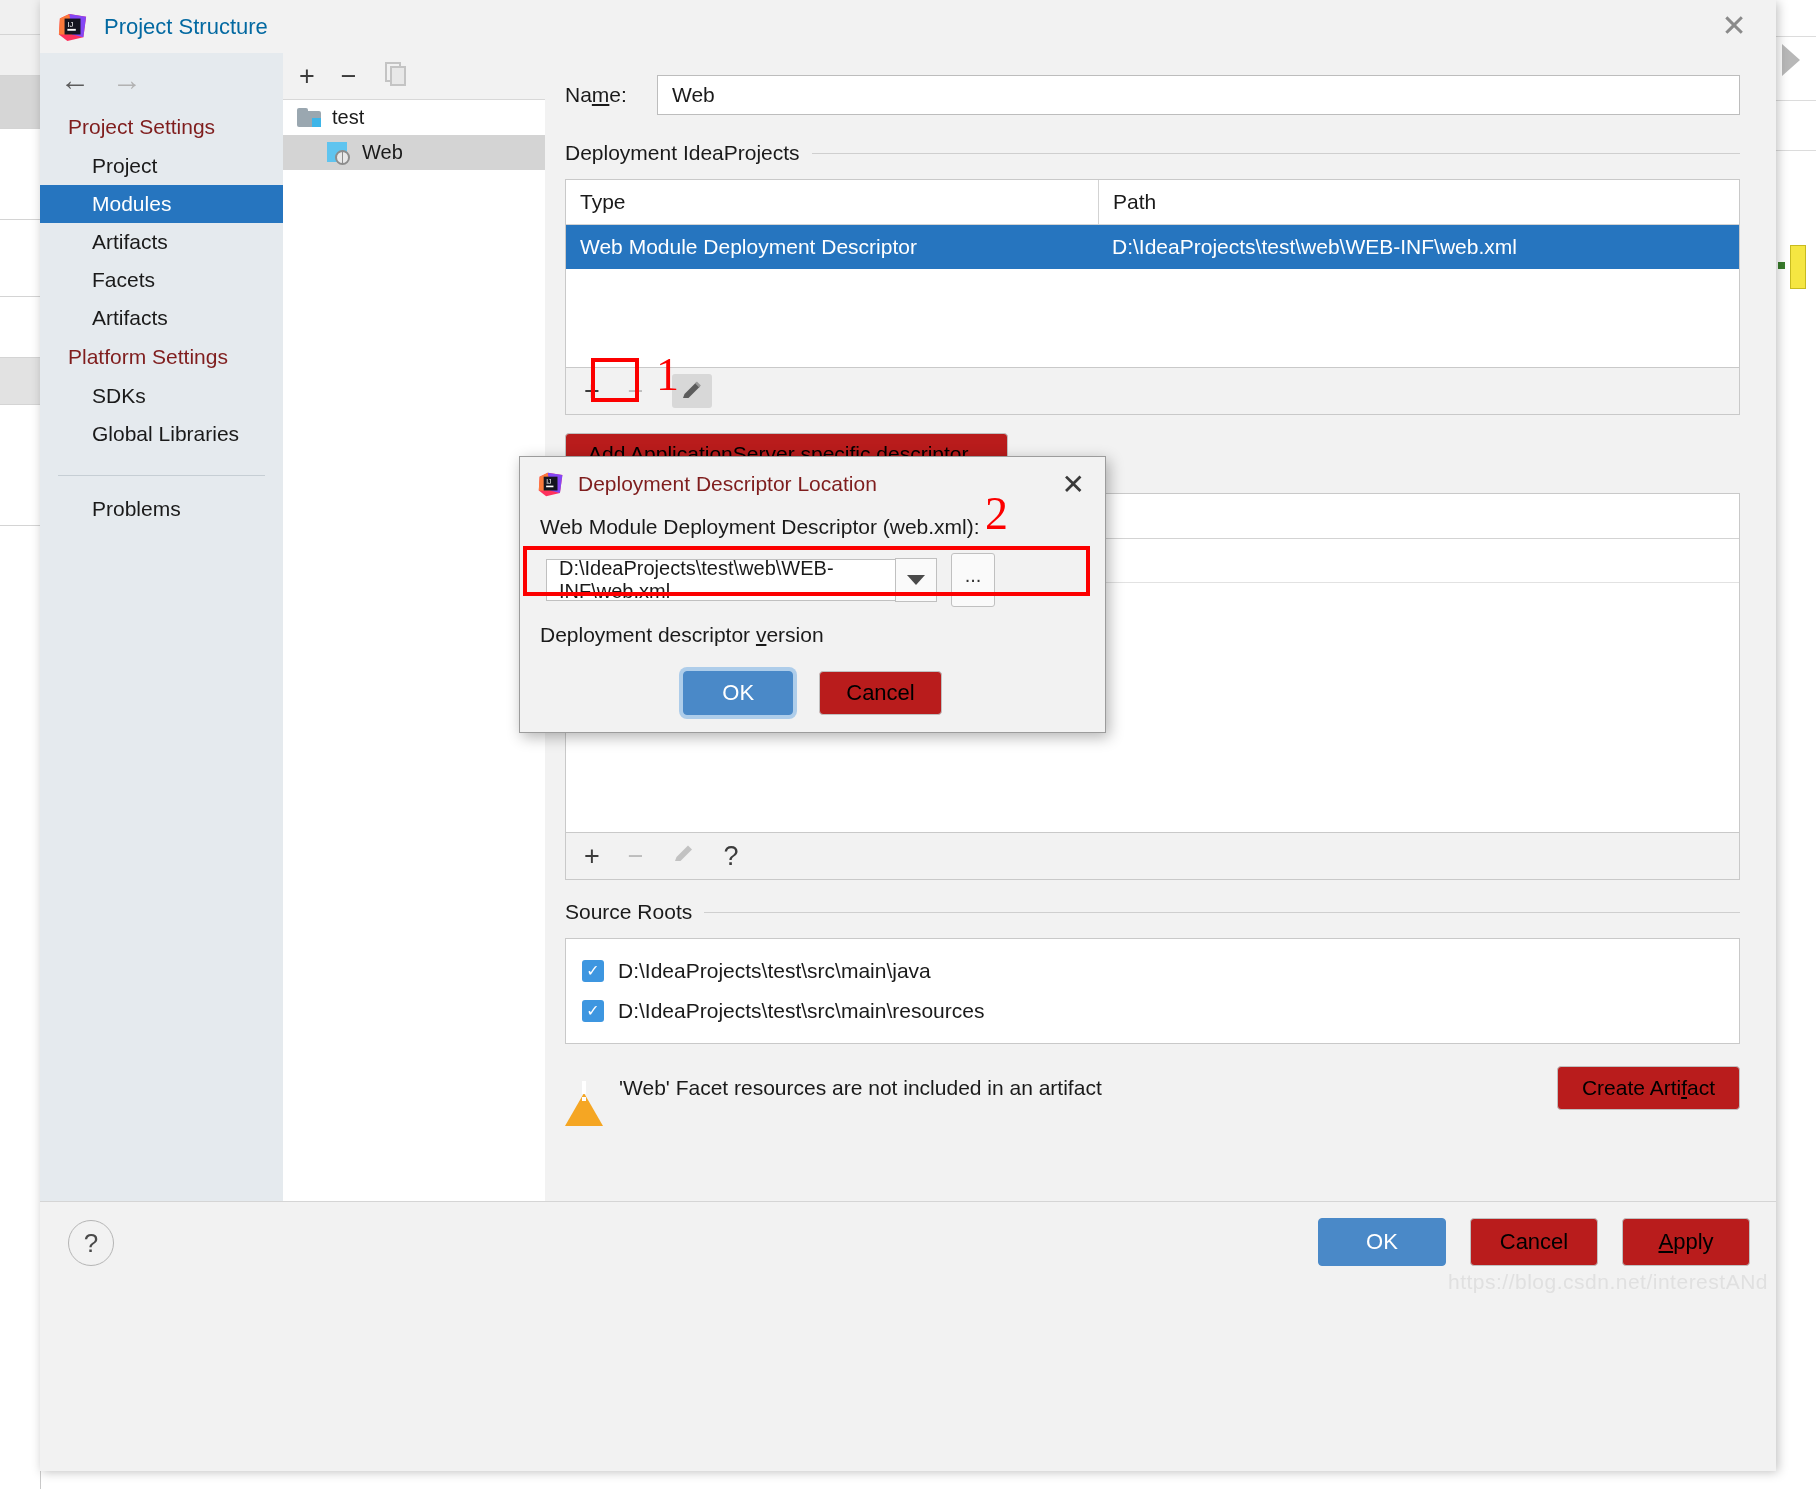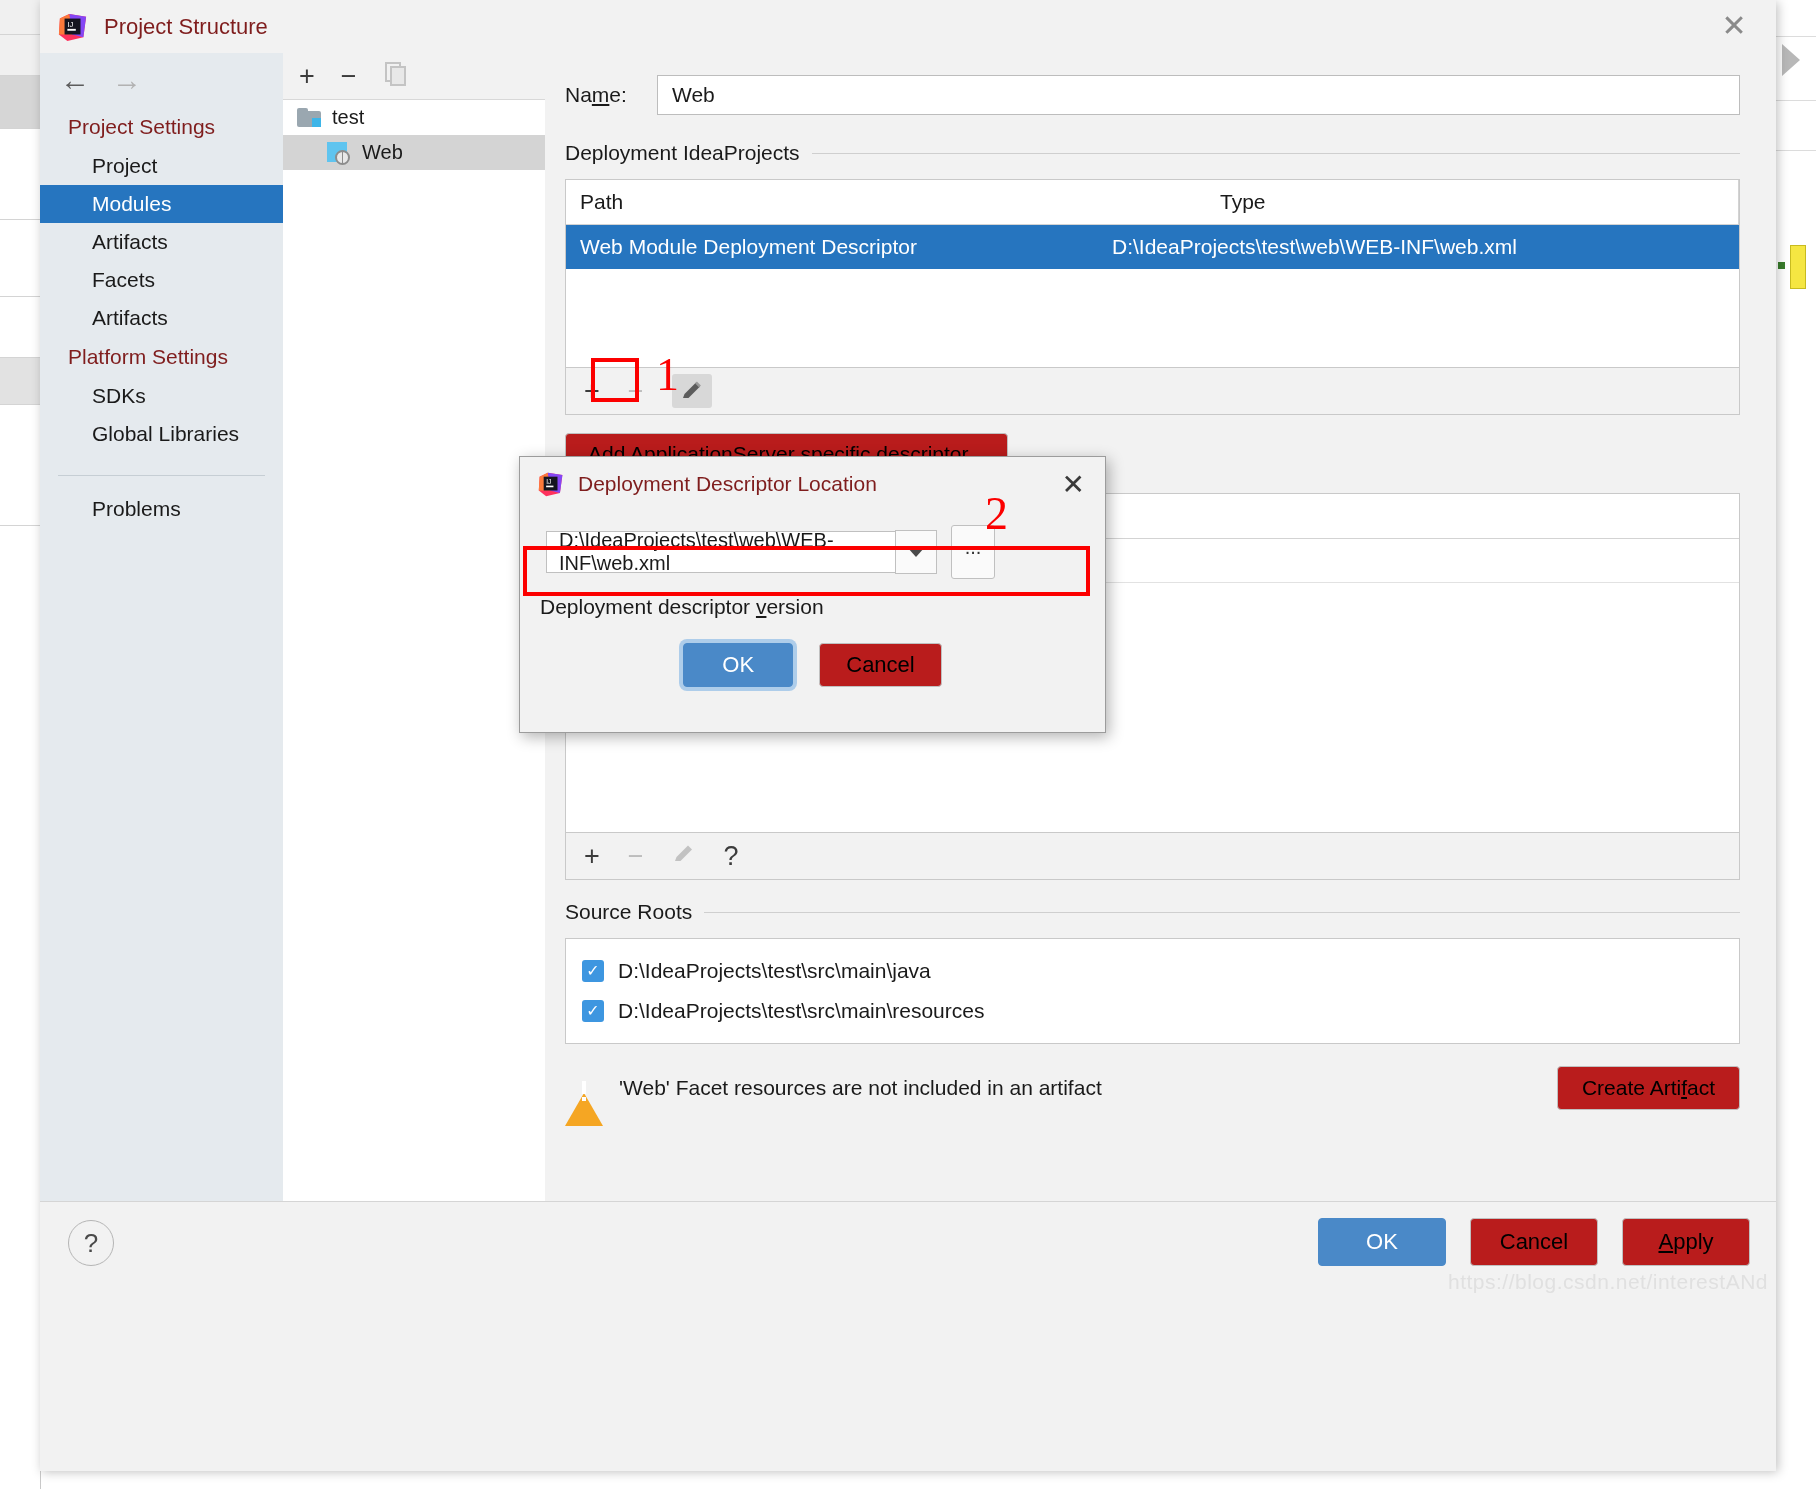--- a/index.html
+++ b/index.html
@@ -42,21 +42,21 @@
     background: #f2f2f2;
     box-shadow: 2px 2px 10px rgba(0,0,0,0.25);
   }
   .titlebar {
     position: absolute; left:0; top:0; width: 1736px; height: 53px;
     background: #f2f2f2;
     display: flex; align-items: center;
   }
   .title-icon { margin-left: 18px; width: 30px; height: 30px; position: relative; }
   .title-text {
-    margin-left: 16px; font-size: 22px; color: #7f1d1d;
+    margin-left: 16px; font-size: 22px; color: #0369a1;
   }
   .title-close {
     position: absolute; right: 22px; top: 8px; width: 40px; height: 36px;
     display:flex; align-items:center; justify-content:center;
     font-size: 30px; color: #8a8a8a; font-weight: 300; line-height:1;
     cursor: default;
   }
 
   
   .nav {
@@ -340,22 +340,22 @@
       <div class="name-input">Web</div>
     </div>
 
     <div class="group-title-row">
       <span class="group-title">Deployment IdeaProjects</span>
       <span class="group-line"></span>
     </div>
 
     <div class="table-box">
       <div class="thead">
+        <div class="th type">Type</div>
         <div class="th path">Path</div>
-        <div class="th type">Type</div>
       </div>
       <div class="trow">
         <div class="td type">Web Module Deployment Descriptor</div>
         <div class="td path">D:\IdeaProjects\test\web\WEB-INF\web.xml</div>
       </div>
       <div class="table-body-fill"></div>
     </div>
 
     <div class="mini-toolbar">
       <span class="tb-icon">+</span>
@@ -447,20 +447,21 @@
         <polygon points="2,7 12,2 15,24 1,24" fill="#FD7A3B"></polygon>
         <rect x="7" y="7" width="17" height="17" fill="#14141f"></rect>
         <text x="10" y="16" font-size="8" fill="#ffffff" font-family="Liberation Sans, sans-serif">IJ</text>
         <rect x="10" y="18" width="9" height="2" fill="#ffffff"></rect>
       </svg>
     </span>
     <span class="modal-title">Deployment Descriptor Location</span>
     <span class="modal-close">✕</span>
   </div>
 
+  <div class="modal-label">Web Module Deployment Descriptor (web.xml):</div>
 
   <div class="modal-path-row">
     <div class="path-field">D:\IdeaProjects\test\web\WEB-INF\web.xml</div>
     <div class="path-dropdown">
       <span class="caret-down"></span>
     </div>
     <div class="browse-btn">...</div>
   </div>
 
   <div class="modal-ver-row">

